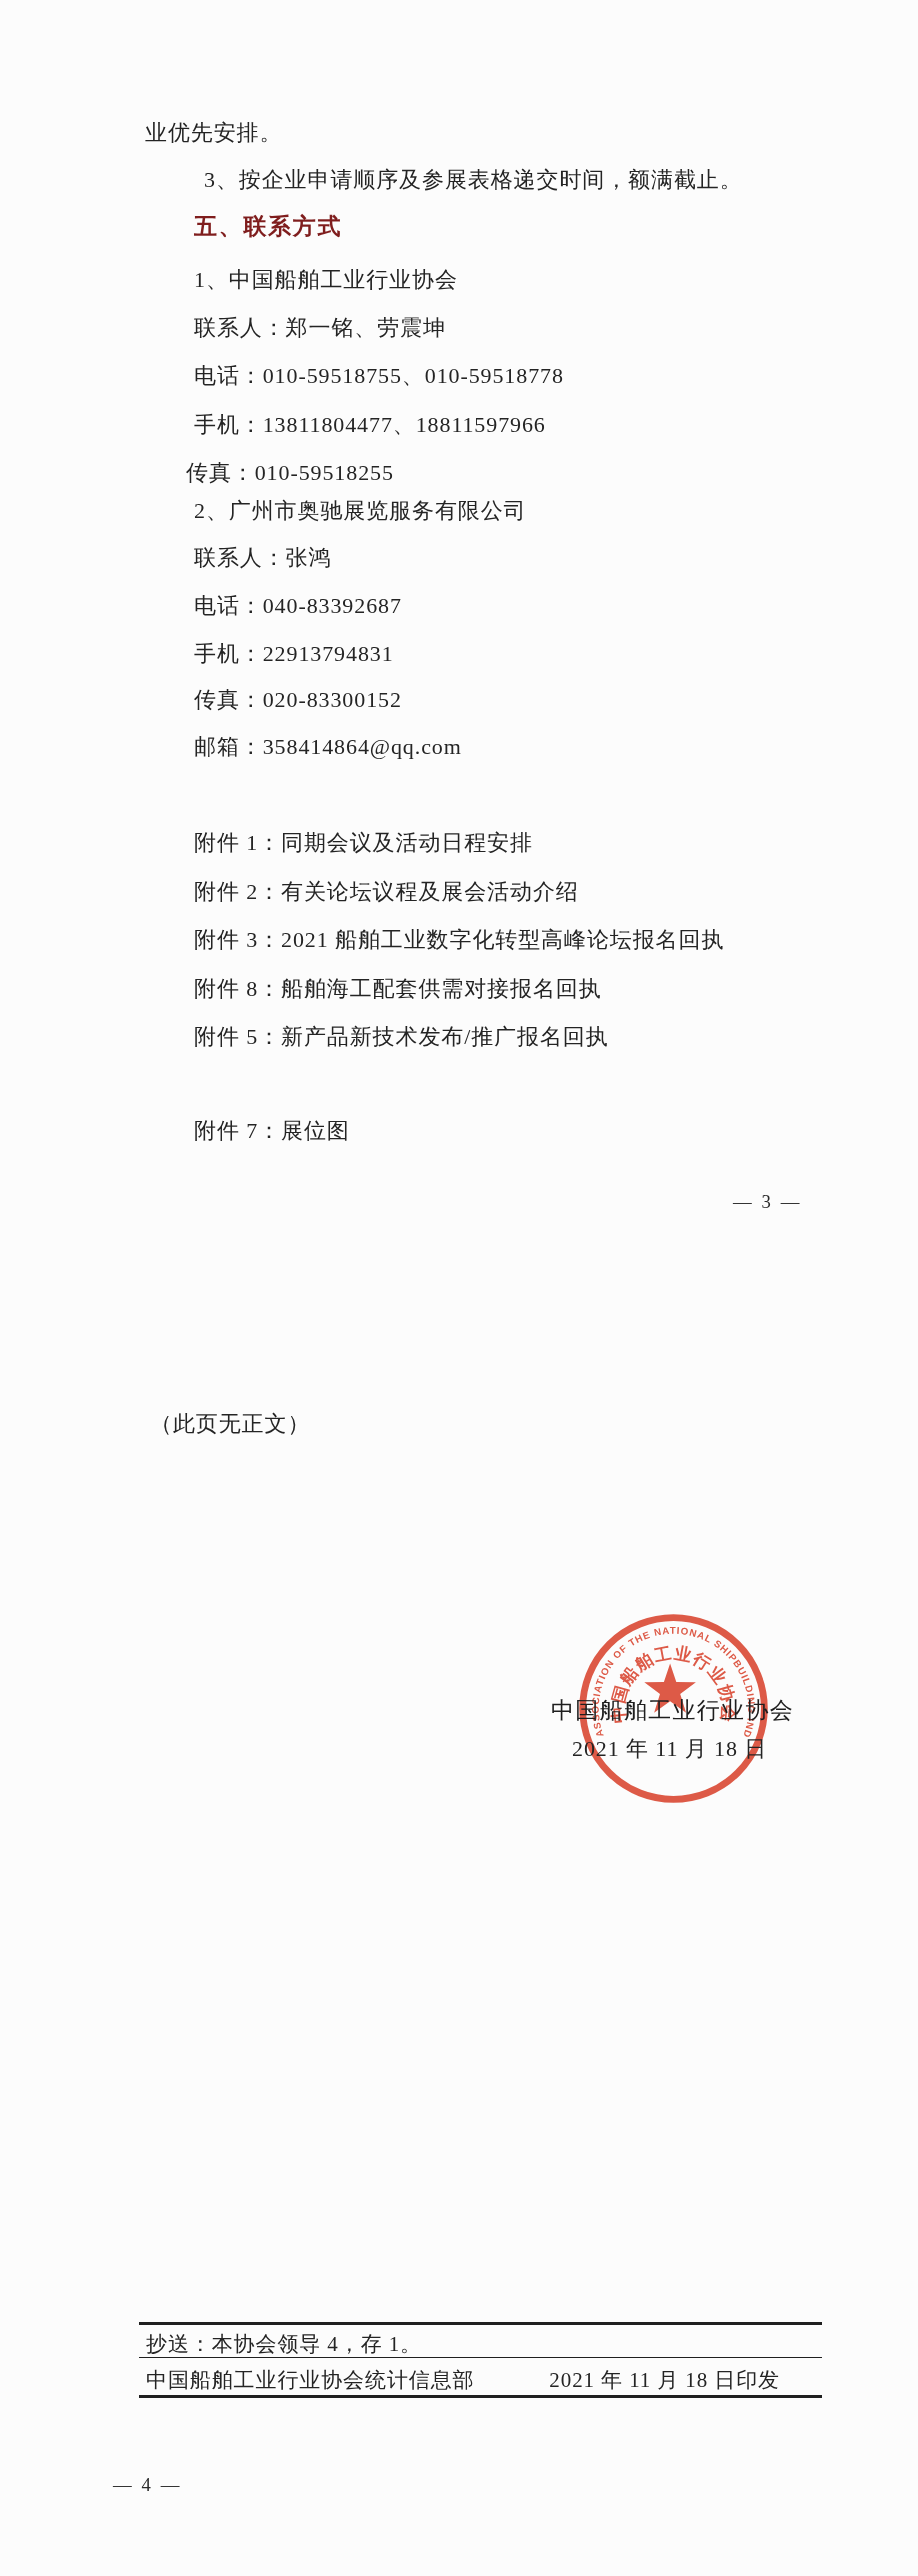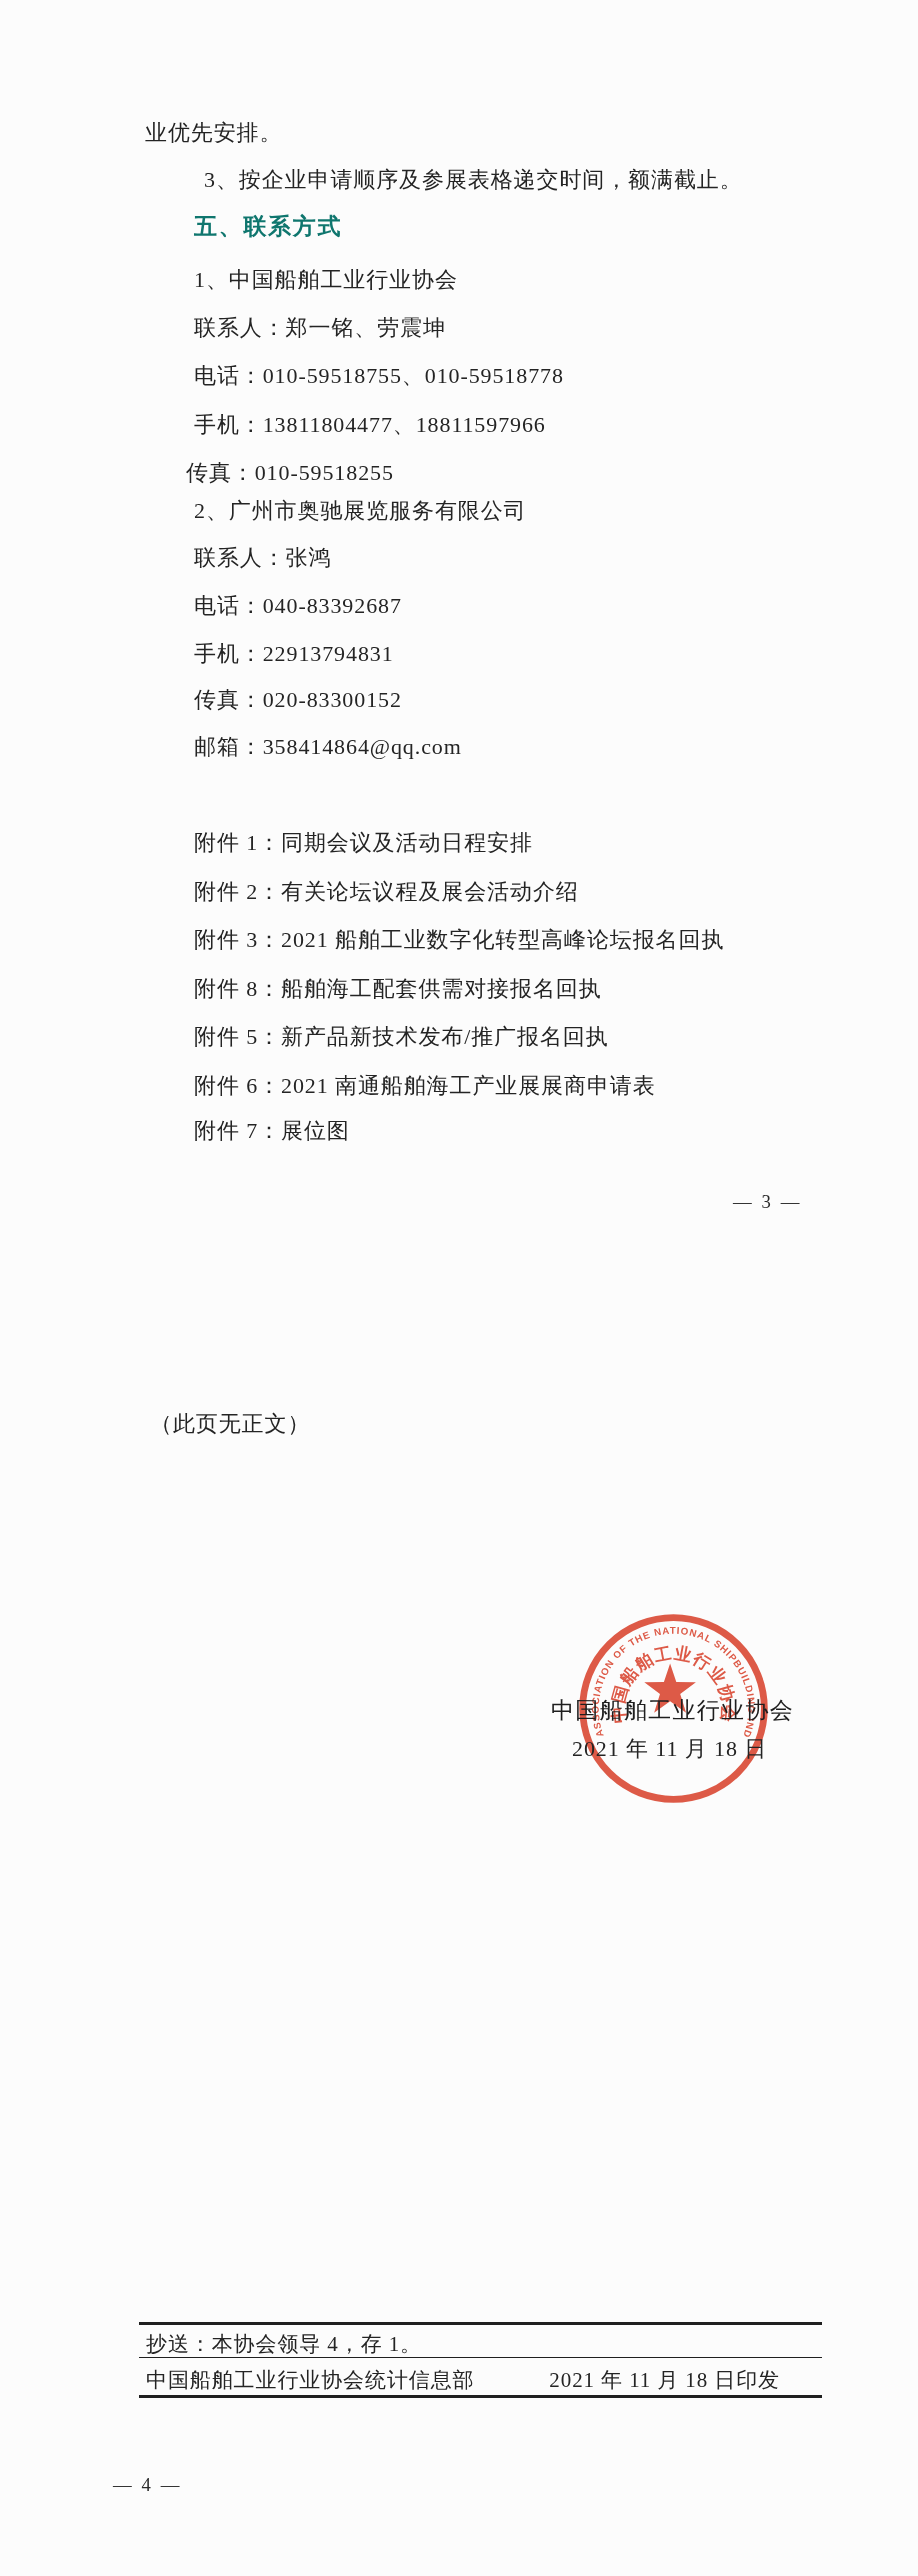--- a/index.html
+++ b/index.html
@@ -9,21 +9,21 @@
     font-family:"Liberation Serif","DejaVu Serif",serif;
   }
   .page{position:absolute;left:0;top:0;width:919px;height:2576px;overflow:hidden;}
   .t{
     position:absolute;white-space:nowrap;line-height:1.15;
     color:#242424;font-size:22px;letter-spacing:0.9px;
     font-family:"Liberation Serif","DejaVu Serif",serif;
   }
   .heading{
     font-family:"Liberation Sans","DejaVu Sans",sans-serif;
-    font-weight:700;font-size:23px;letter-spacing:1.7px;color:#0f766e;
+    font-weight:700;font-size:23px;letter-spacing:1.7px;color:#7f1d1d;
   }
   .small{font-size:21px;letter-spacing:0.9px;}
   .pagenum{font-size:18.7px;letter-spacing:2.6px;color:#2a2a2a;}
   .rule{position:absolute;left:139px;width:683px;background:#1f1f1f;}
   .rule.thick{height:2.6px;}
   .rule.thin{height:1.3px;}
   .right{text-align:right;}
   .signer{font-size:23px;letter-spacing:1.3px;color:#1e1e1e;}
   .seal{position:absolute;left:575px;top:1610px;width:197px;height:197px;opacity:.86;}
 </style>
@@ -49,21 +49,20 @@
   <div class="t" style="left:194px;top:593px;">电话：040-83392687</div>
   <div class="t" style="left:194px;top:641px;">手机：22913794831</div>
   <div class="t" style="left:194px;top:687px;">传真：020-83300152</div>
   <div class="t" style="left:194px;top:734px;">邮箱：358414864@qq.com</div>
 
   <div class="t" style="left:194px;top:830px;">附件 1：同期会议及活动日程安排</div>
   <div class="t" style="left:194px;top:879px;">附件 2：有关论坛议程及展会活动介绍</div>
   <div class="t" style="left:194px;top:927px;">附件 3：2021 船舶工业数字化转型高峰论坛报名回执</div>
   <div class="t" style="left:194px;top:976px;">附件 8：船舶海工配套供需对接报名回执</div>
   <div class="t" style="left:194px;top:1024px;">附件 5：新产品新技术发布/推广报名回执</div>
-  <div class="t" style="left:194px;top:1073px;">附件 6：2021 南通船舶海工产业展展商申请表</div>
   <div class="t" style="left:194px;top:1118px;">附件 7：展位图</div>
 
   <div class="t pagenum right" style="right:117px;top:1191px;">— 3 —</div>
 
   <div class="t" style="left:150px;top:1411px;">（此页无正文）</div>
 
   <svg class="seal" viewBox="0 0 232 232">
     <circle cx="116" cy="116" r="107" fill="none" stroke-width="8" stroke="#d8402a"></circle>
     <path id="seal-arc-en" d="M 33.3 146.1 A 88 88 0 1 1 198.7 146.1" fill="none"></path>
     <path id="seal-arc-cn" d="M 60 131 A 58 58 0 1 1 172 131" fill="none"></path>

